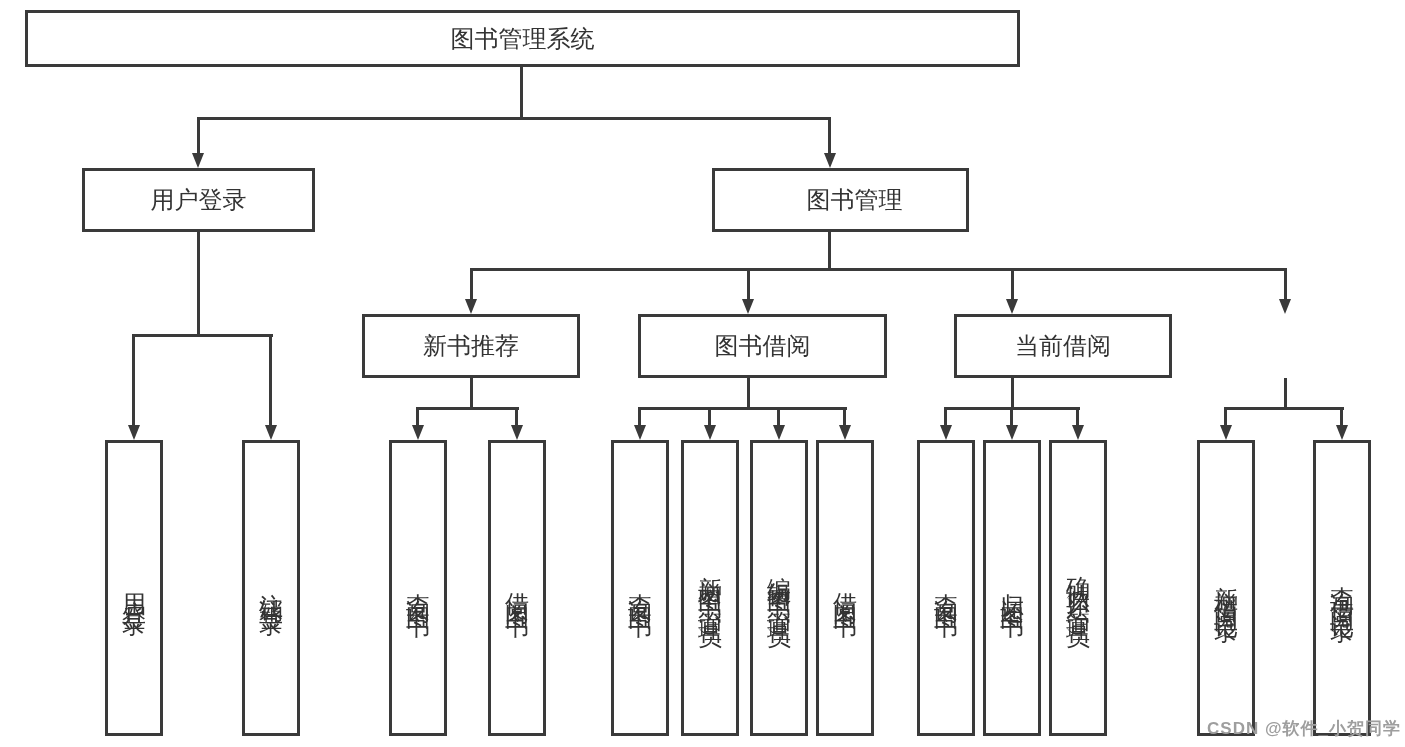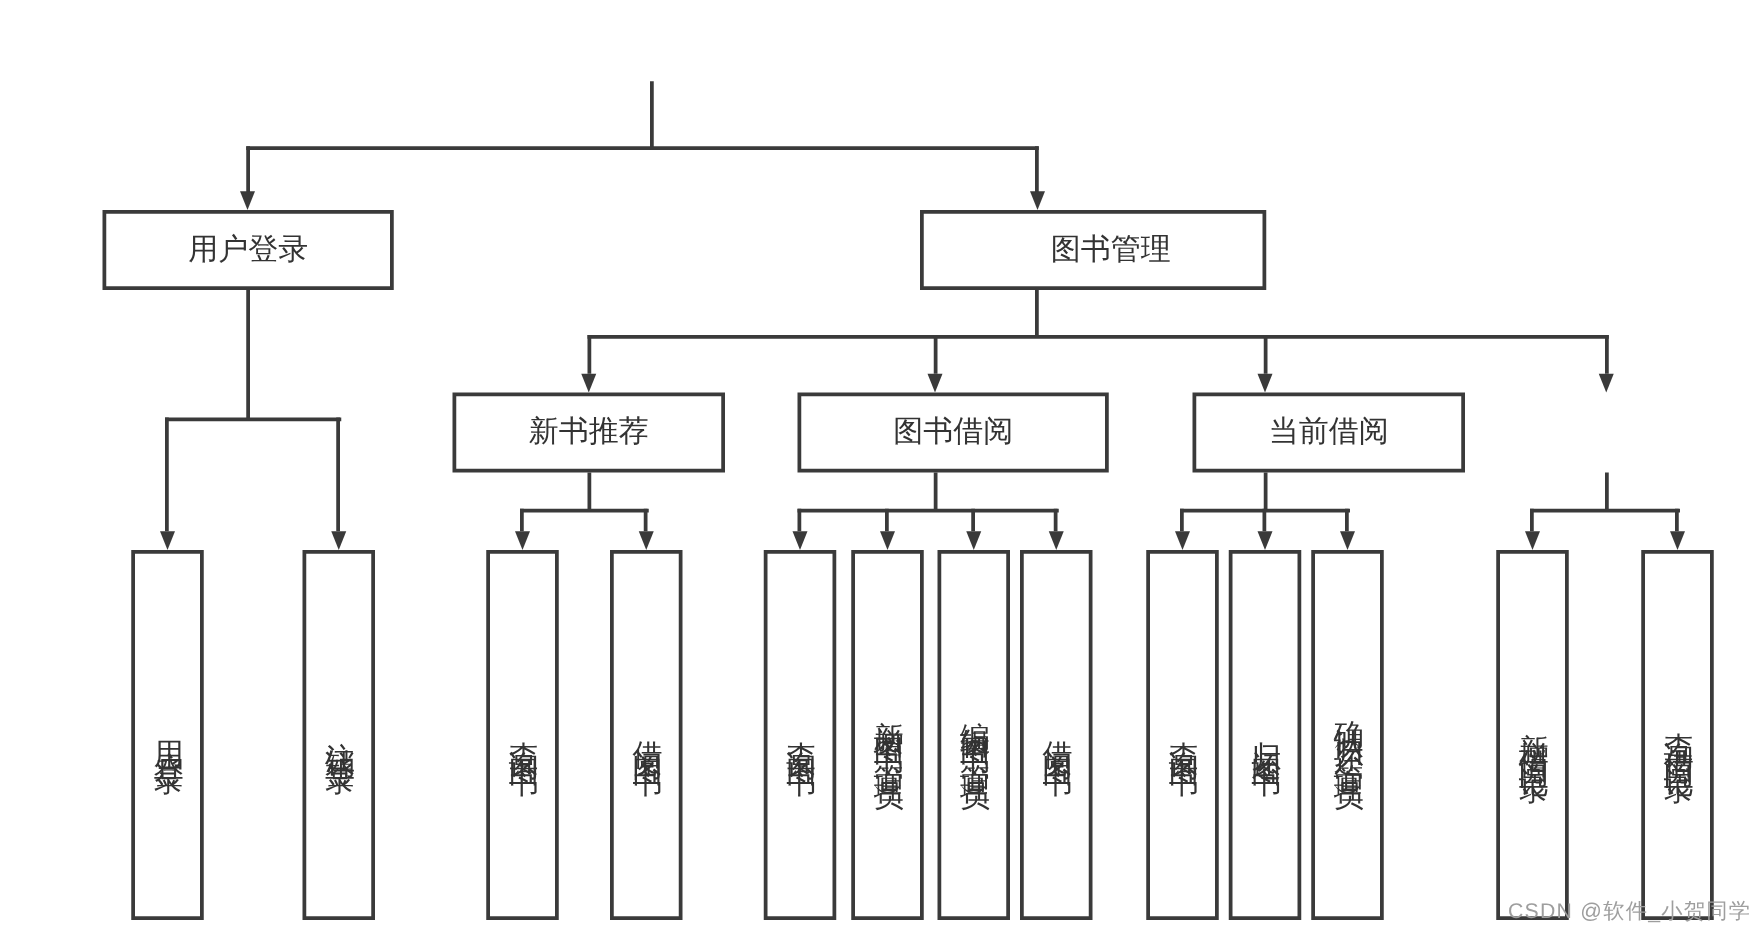--- a/index.html
+++ b/index.html
@@ -55,39 +55,41 @@
     border-top: 15px solid #3a3a3a;
   }
   .watermark {
     position: absolute;
     top: 717px;
     right: 4px;
     font-size: 17px;
     color: #9e9e9e;
     letter-spacing: 1px;
     z-index: 5;
+    font-weight: bold;
   }
 </style>
 </head>
 <body>
 
 <div id="canvas">
 
+  <div class="box" style="left:25px; top:10px; width:995px; height:57px;">图书管理系统</div>
 
   <div>
     <div class="v" style="left:520px; top:65px; height:54px;"></div>
     <div class="h" style="left:197px; top:117px; width:634px;"></div>
     <div class="v" style="left:197px; top:117px; height:38px;"></div>
     <div class="arrow" style="left:192px; top:153px;"></div>
     <div class="v" style="left:828px; top:117px; height:38px;"></div>
     <div class="arrow" style="left:824px; top:153px;"></div>
   </div>
 
   <div class="box" style="left:82px; top:168px; width:233px; height:64px;">用户登录</div>
-  <div class="box" style="left:736px; top:168px; width:277px; height:64px;padding-left:28px;">图书管理</div>
+  <div class="box" style="left:712px; top:168px; width:257px; height:64px;padding-left:28px;">图书管理</div>
 
   <div>
     <div class="v" style="left:197px; top:232px; height:104px;"></div>
     <div class="h" style="left:132px; top:334px; width:141px;"></div>
     <div class="v" style="left:132px; top:334px; height:91px;"></div>
     <div class="arrow" style="left:128px; top:425px;"></div>
     <div class="v" style="left:269px; top:334px; height:91px;"></div>
     <div class="arrow" style="left:265px; top:425px;"></div>
   </div>
 

